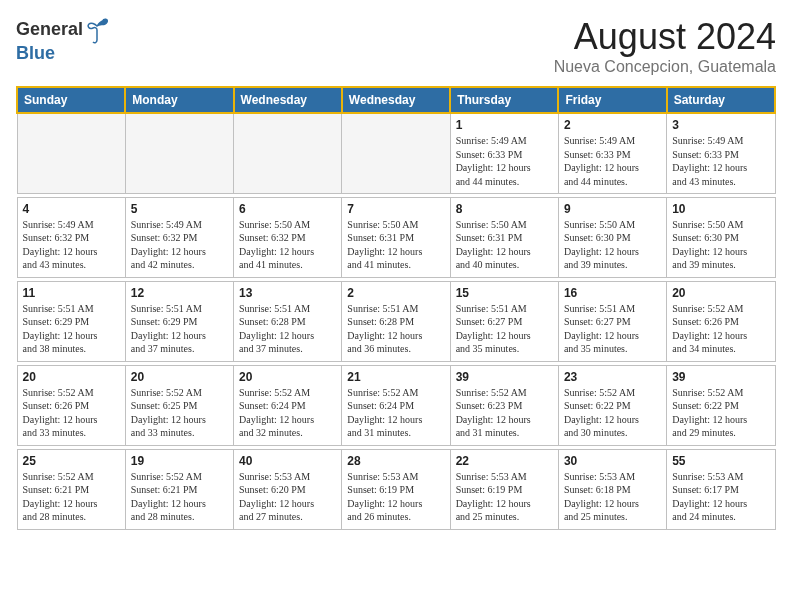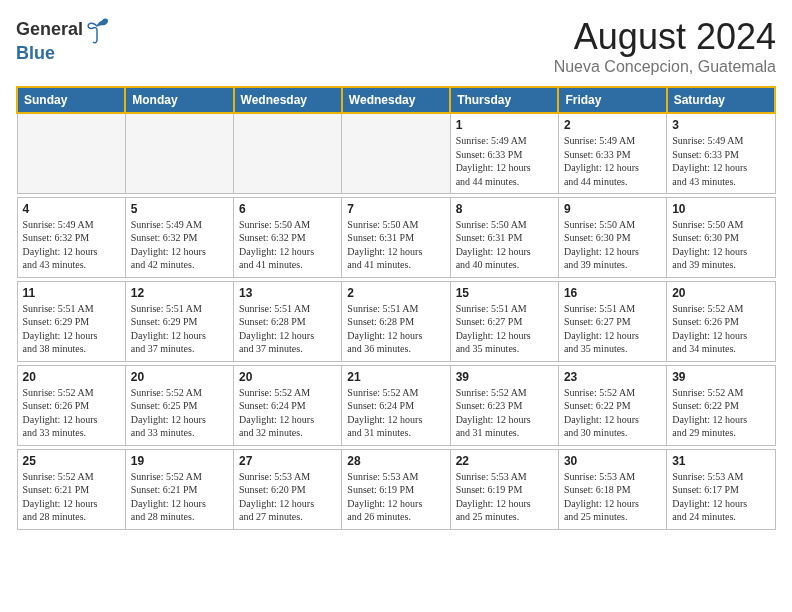--- a/index.html
+++ b/index.html
@@ -335,21 +335,21 @@
 and 28 minutes.</div>
         </td>
         <td>
           <span class="day-number">19</span>
           <div class="day-info" style="white-space: pre-line;">Sunrise: 5:52 AM
 Sunset: 6:21 PM
 Daylight: 12 hours
 and 28 minutes.</div>
         </td>
         <td>
-          <span class="day-number">27</span>
+          <span class="day-number">40</span>
           <div class="day-info" style="white-space: pre-line;">Sunrise: 5:53 AM
 Sunset: 6:20 PM
 Daylight: 12 hours
 and 27 minutes.</div>
         </td>
         <td>
           <span class="day-number">28</span>
           <div class="day-info" style="white-space: pre-line;">Sunrise: 5:53 AM
 Sunset: 6:19 PM
 Daylight: 12 hours
@@ -363,21 +363,21 @@
 and 25 minutes.</div>
         </td>
         <td>
           <span class="day-number">30</span>
           <div class="day-info" style="white-space: pre-line;">Sunrise: 5:53 AM
 Sunset: 6:18 PM
 Daylight: 12 hours
 and 25 minutes.</div>
         </td>
         <td>
-          <span class="day-number">31</span>
+          <span class="day-number">55</span>
           <div class="day-info" style="white-space: pre-line;">Sunrise: 5:53 AM
 Sunset: 6:17 PM
 Daylight: 12 hours
 and 24 minutes.</div>
         </td>
       </tr>
     </tbody>
 </table>
 
 </body></html>

